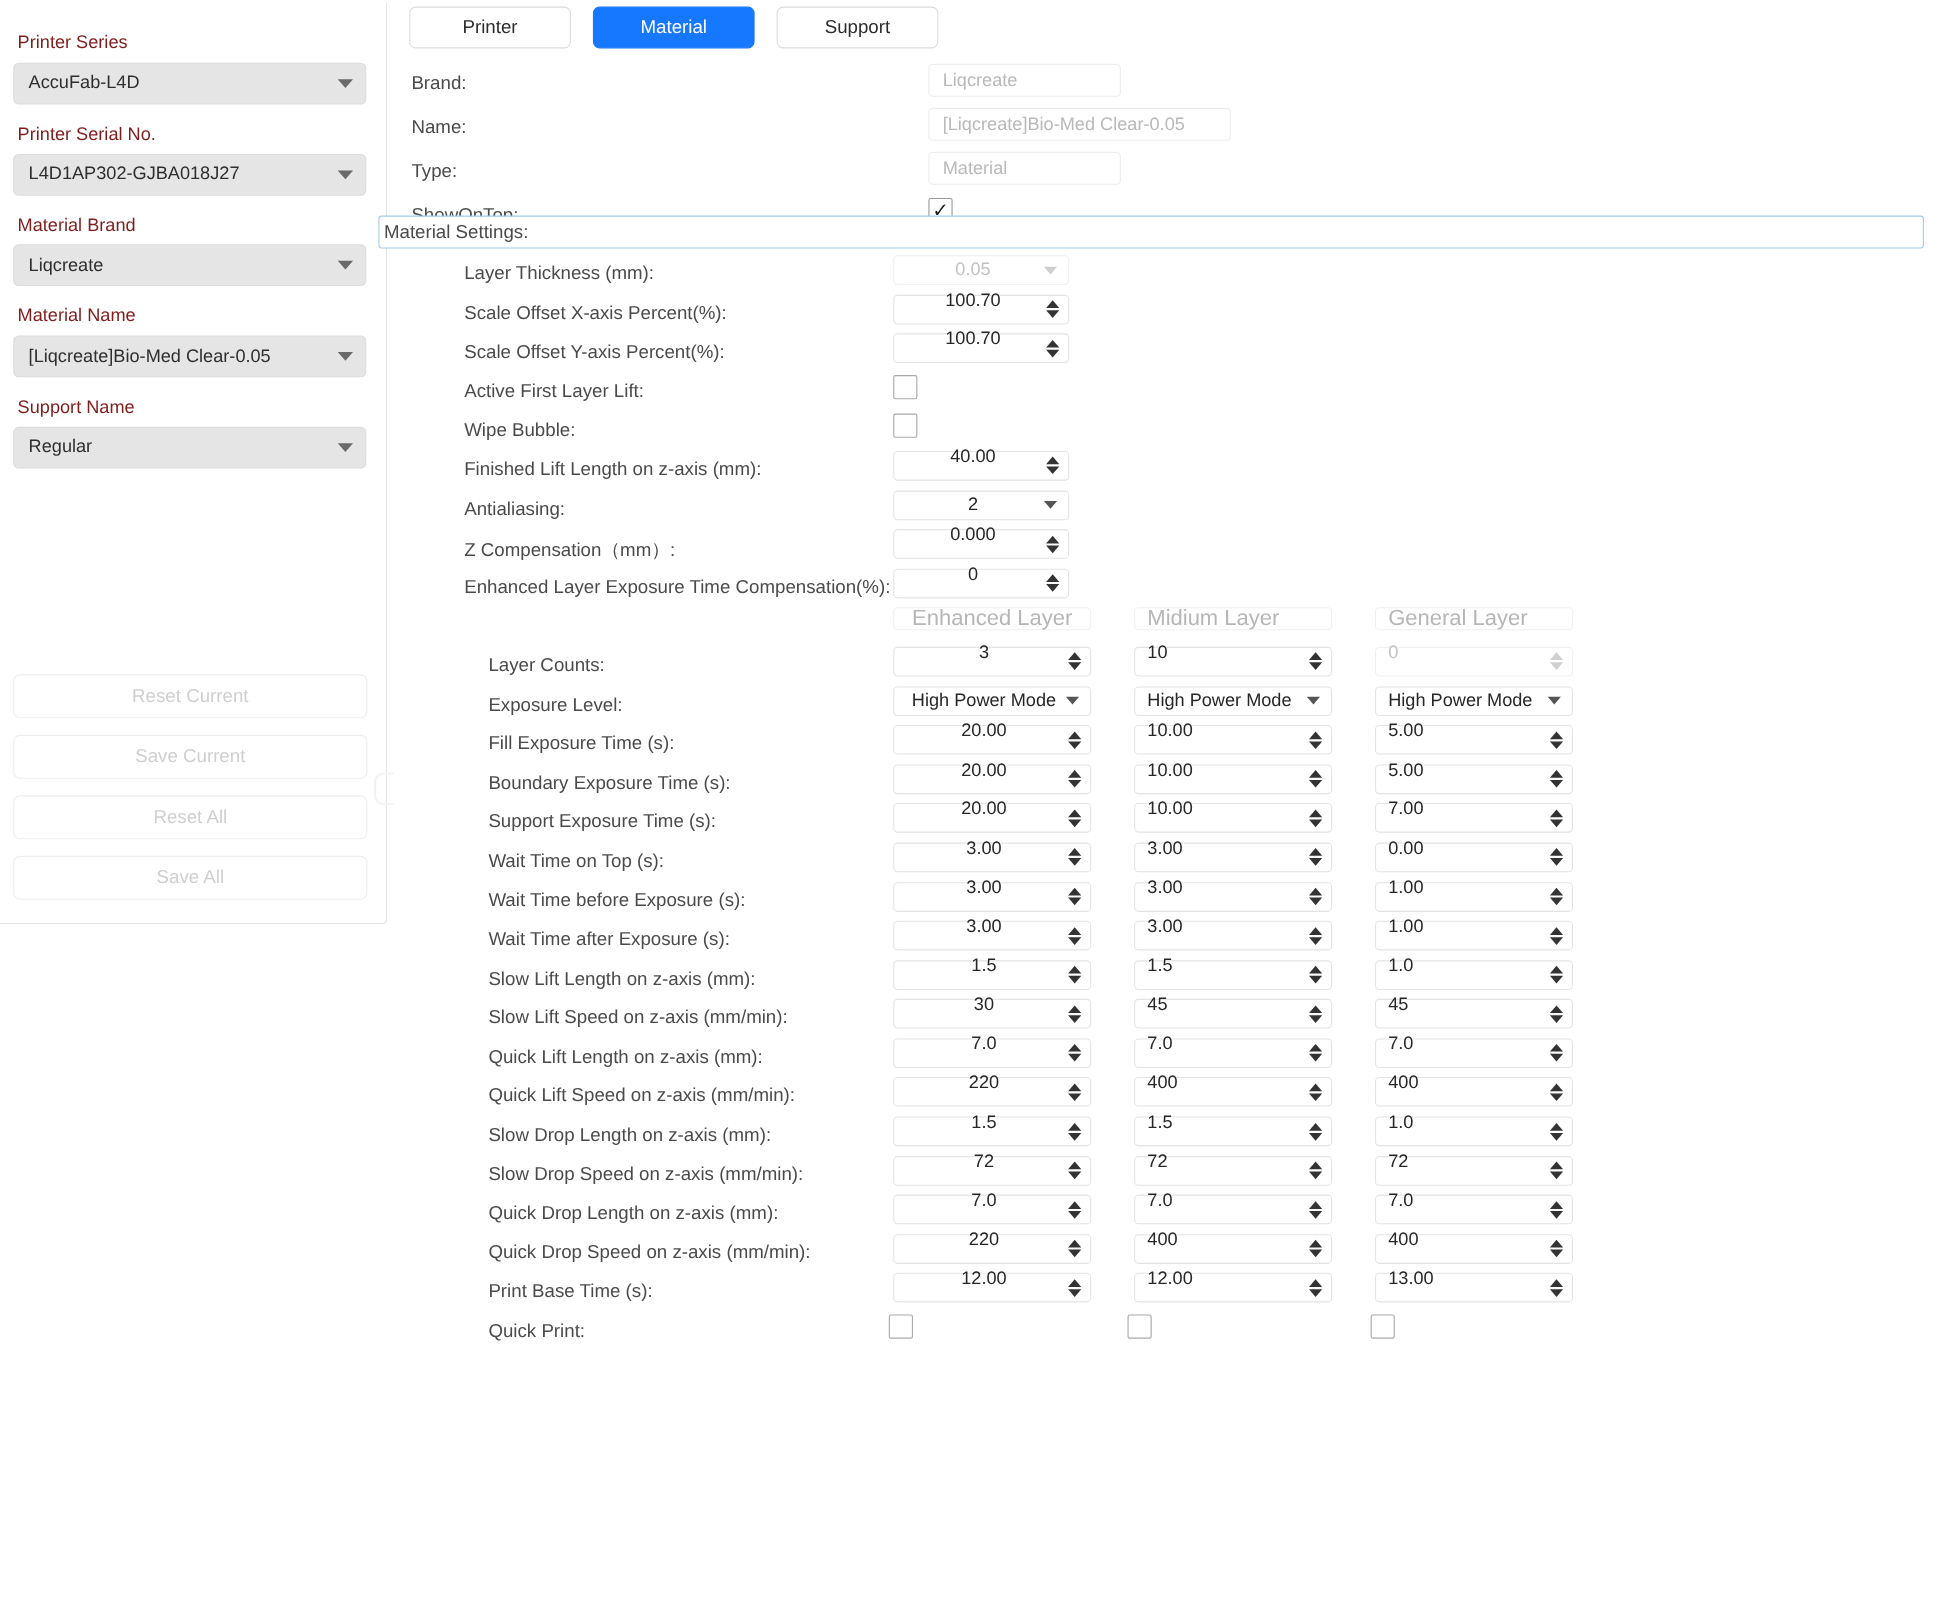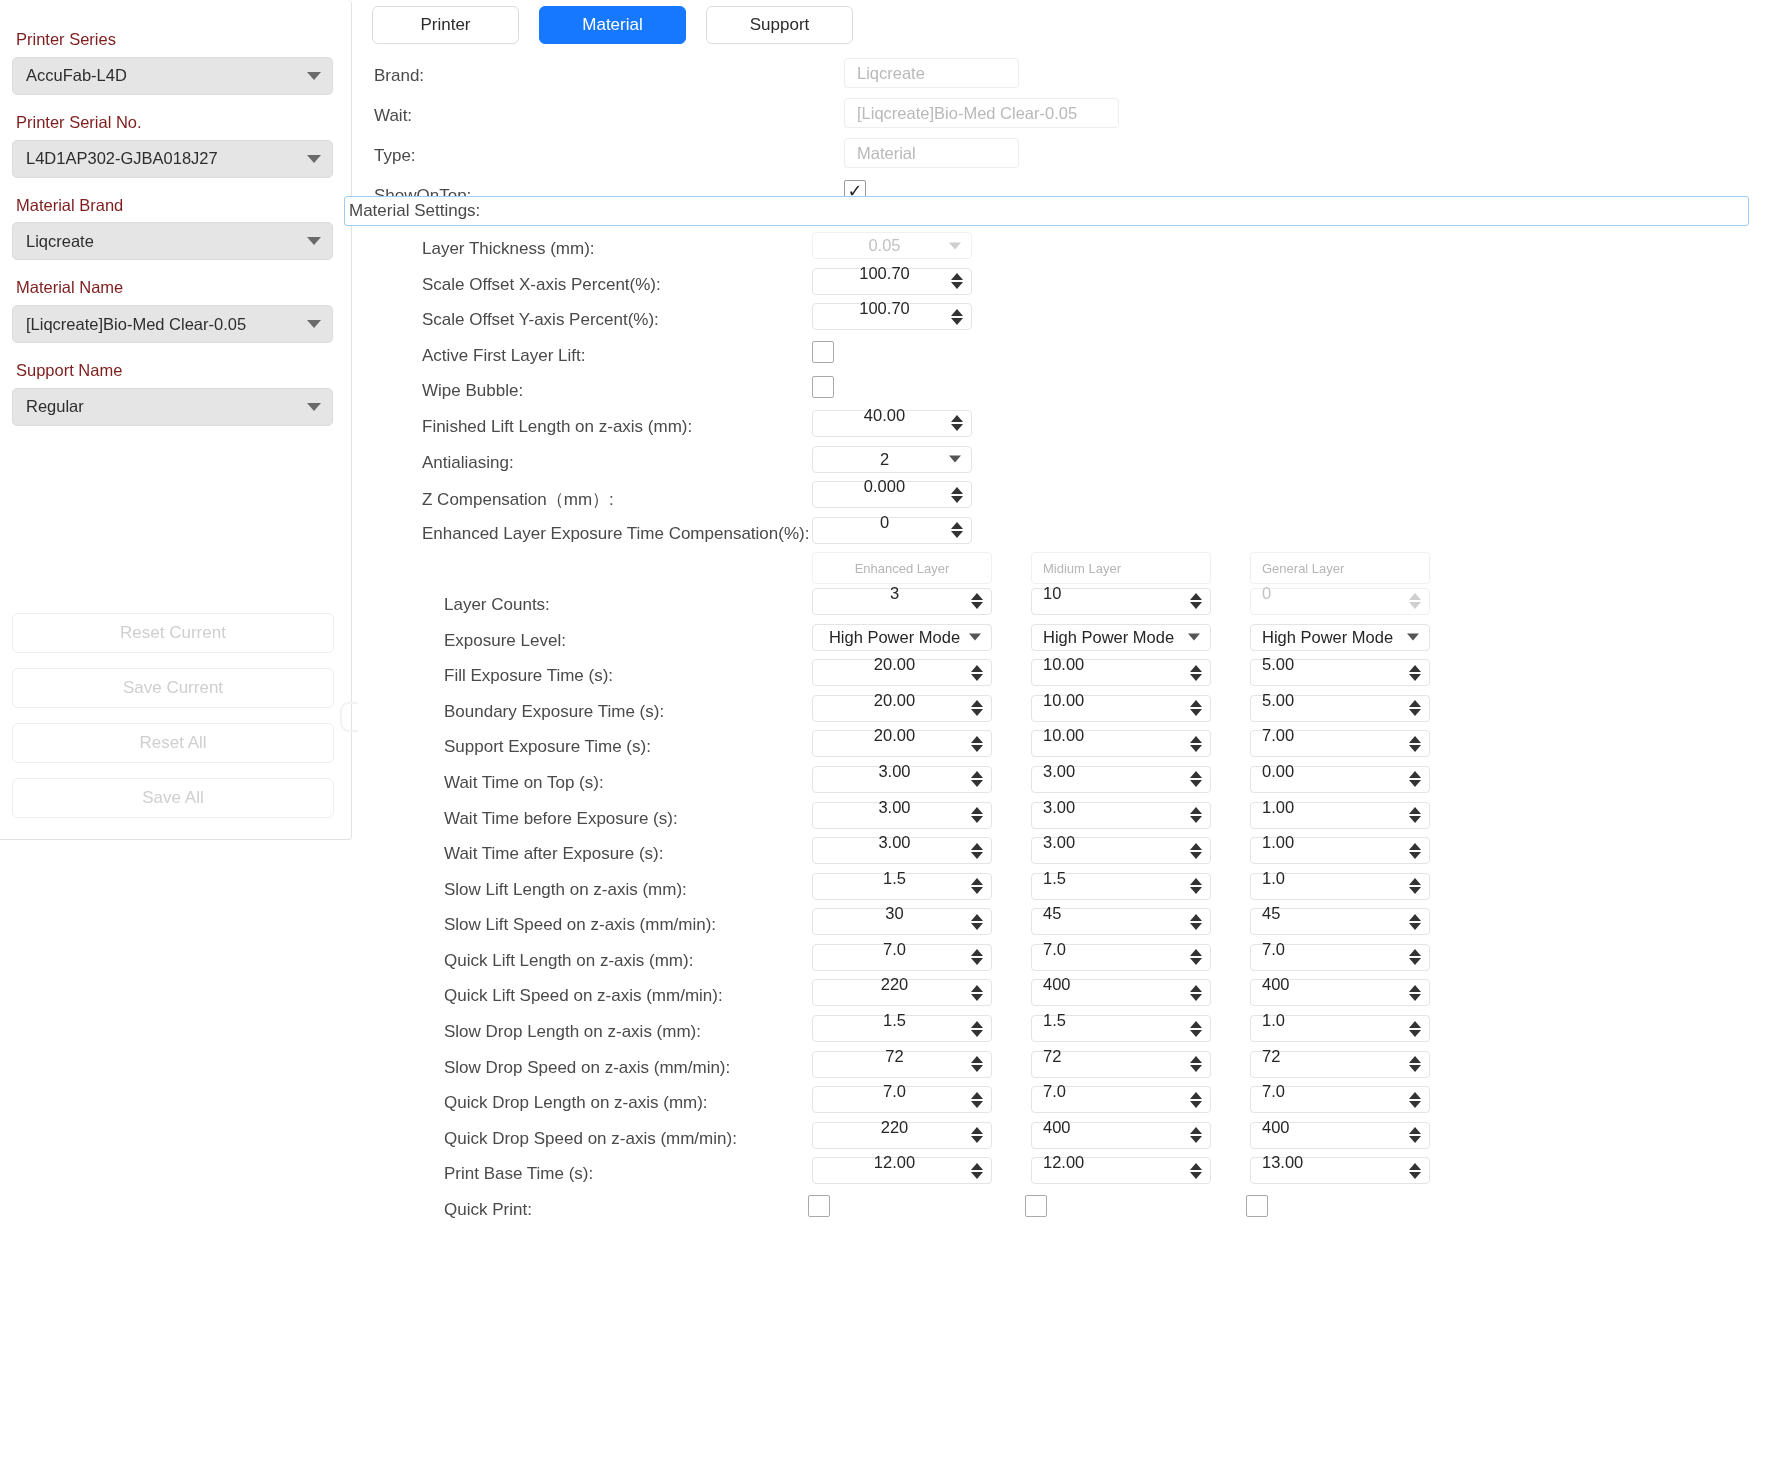--- a/index.html
+++ b/index.html
@@ -147,23 +147,23 @@
   .ddown .caret2 {
     position: absolute; right: 10px; top: 50%; transform: translateY(-50%);
     width: 0; height: 0;
     border-left: 6px solid transparent; border-right: 6px solid transparent;
     border-top: 7px solid #555;
   }
   .ddown.dim .caret2 { border-top-color: #cfcfcf; }
 
   .ph {
     position: absolute; top: 0;
-    width: 160px; height: 32px;
+    width: 160px; height: 21px;
     border: 1px solid #f0f0f0; border-radius: 4px;
-    background: #fff; color: #b6b6b6; font-size: 13px;
+    background: #fff; color: #b6b6b6; font-size: 20px;
     display: flex; align-items: center; padding: 0 11px;
   }
 
   .chkcell {
     position: absolute; top: 0;
     width: 22px; height: 22px;
     border: 1px solid #a9a9a9; border-radius: 2px; background: #fff;
   }
 
   
@@ -233,21 +233,21 @@
         <div class="tab active">Material</div>
         <div class="tab">Support</div>
       </div>
 
     <div class="hdr-rows">
       <div class="hdr-row">
         <span class="hdr-label">Brand:</span>
         <span class="ro-input" style="width:175px;">Liqcreate</span>
       </div>
       <div class="hdr-row">
-        <span class="hdr-label">Wait:</span>
+        <span class="hdr-label">Name:</span>
         <span class="ro-input" style="width:275px;">[Liqcreate]Bio-Med Clear-0.05</span>
       </div>
       <div class="hdr-row">
         <span class="hdr-label">Type:</span>
         <span class="ro-input" style="width:175px;">Material</span>
       </div>
       <div class="hdr-row">
         <span class="hdr-label">ShowOnTop:</span>
         <span class="chk" style="position:absolute;left:470px;top:2px;">✓</span>
       </div>

